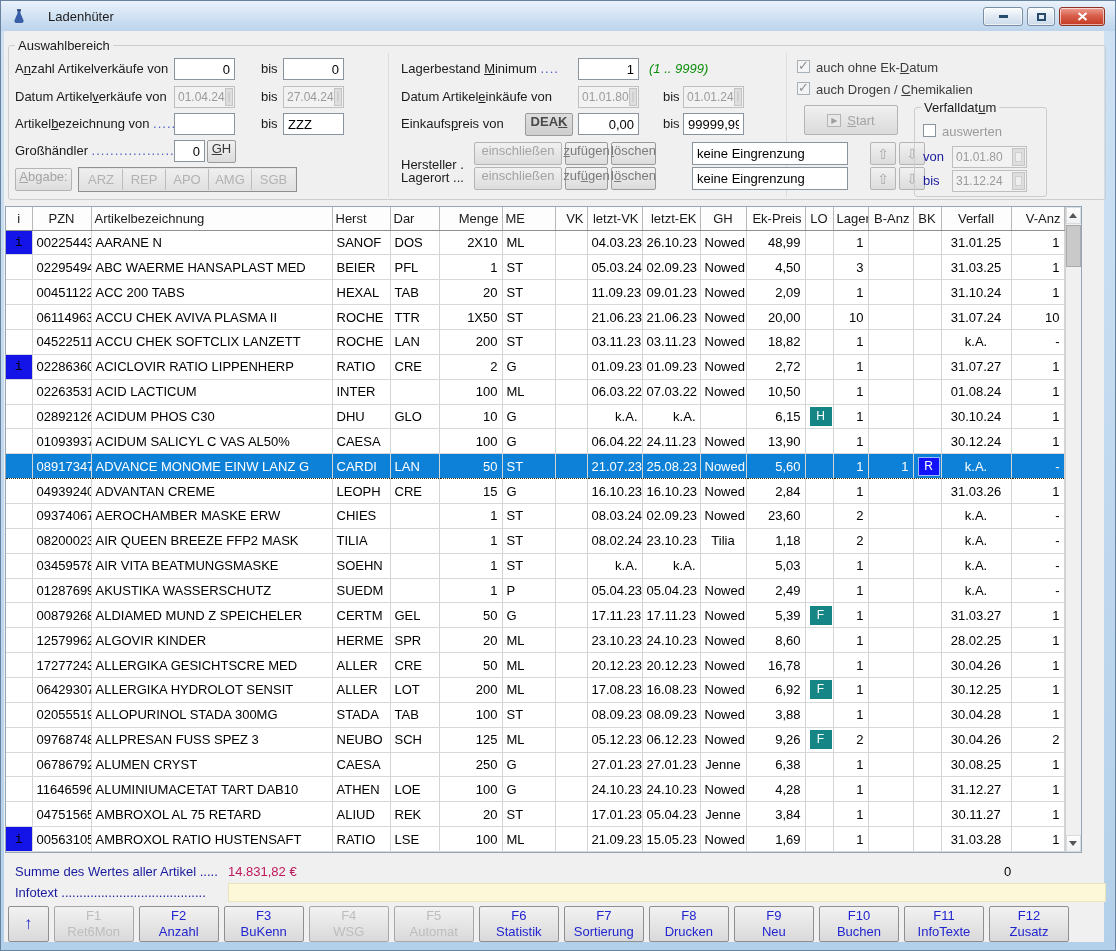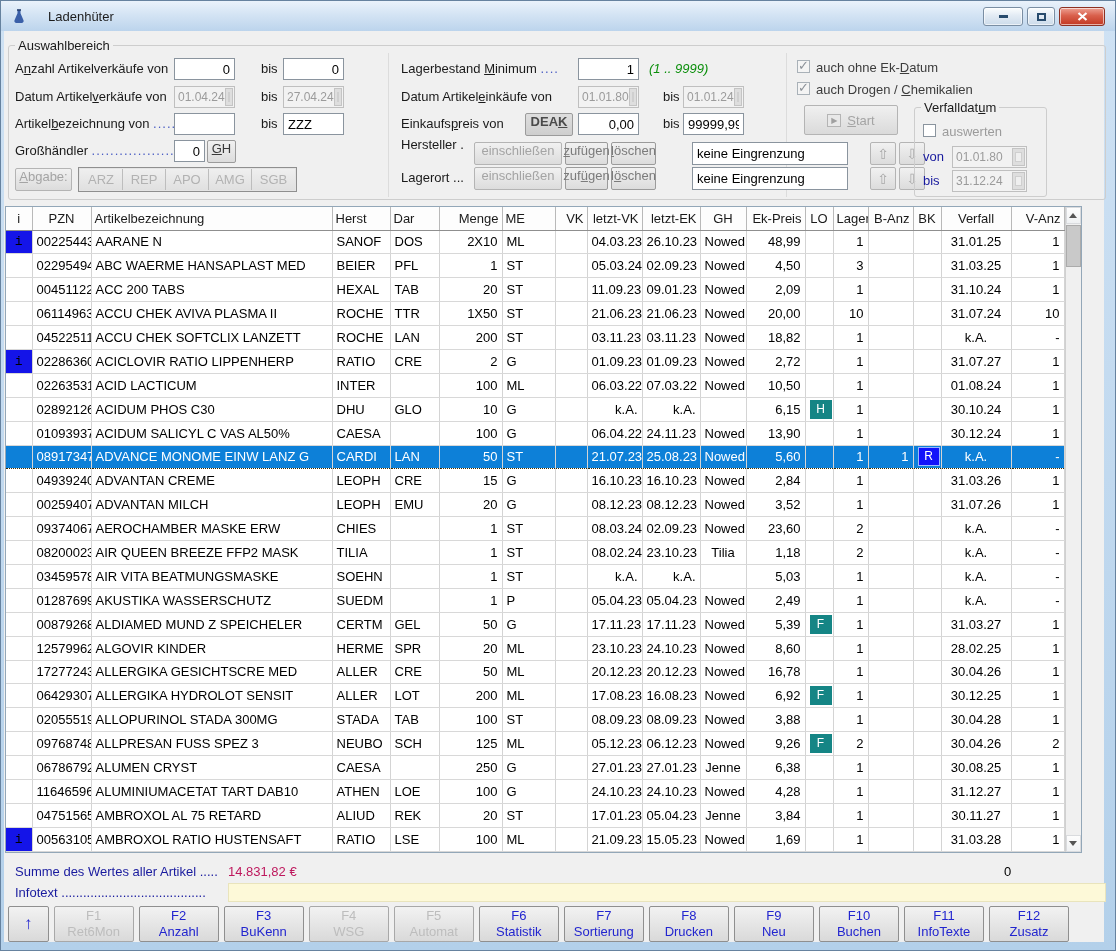--- a/index.html
+++ b/index.html
@@ -187,21 +187,21 @@
         <span class="val">01.01.24</span>
         <span class="calbtn"></span>
       </div>
 
     <span class="lbl" style="left:397px; top:83px;">Einkaufs<u>p</u>reis von</span>
     <button class="btn" style="left:521px; top:82px; width:48px; background:linear-gradient(#dedede,#cecece); font-weight:bold; color:#4a4a4a;">DEA<u>K</u></button>
     <input class="tx num" style="left: 574px; top: 82px; width: 61px;" value="0,00">
     <span class="lbl" style="left:659px; top:83px;">bis</span>
     <input class="tx num" style="left: 679px; top: 82px; width: 61px;" value="99999,99">
 
-    <span class="lbl" style="left:397px; top:104px;">Hersteller .</span>
+    <span class="lbl" style="left:397px; top:124px;">Hersteller .</span>
     <button class="btn dis" style="left:470px; top:111px; width:88px;">einschließen</button>
     <button class="btn semidis" style="left:561px; top:111px; width:43px;"><u>z</u>ufügen</button>
     <button class="btn semidis" style="left:607px; top:111px; width:45px;"><u>l</u>öschen</button>
     <div class="rofield" style="left:688px; top:111px; width:156px;">keine Eingrenzung</div>
     <button class="arrbtn" style="left:866px; top:111px;">
         <span>⇧</span>
       </button>
     <button class="arrbtn" style="left:895px; top:111px;">
         <span>⇩</span>
       </button>
@@ -506,40 +506,20 @@
               <td class="al-r">2,84</td>
               <td class="al-c"></td>
               <td class="al-r">1</td>
               <td class="al-r"></td>
               <td class="al-c"></td>
               <td class="al-c">31.03.26</td>
               <td class="al-r">1</td>
             </tr>
             <tr>
               <td class="al-c"></td>
-              <td class="al-c">00259407</td>
-              <td class="al-l">ADVANTAN MILCH</td>
-              <td class="al-l">LEOPH</td>
-              <td class="al-l">EMU</td>
-              <td class="al-r">20</td>
-              <td class="al-l">G</td>
-              <td class="al-r"></td>
-              <td class="al-r">08.12.23</td>
-              <td class="al-r">08.12.23</td>
-              <td class="al-c">Nowed</td>
-              <td class="al-r">3,52</td>
-              <td class="al-c"></td>
-              <td class="al-r">1</td>
-              <td class="al-r"></td>
-              <td class="al-c"></td>
-              <td class="al-c">31.07.26</td>
-              <td class="al-r">1</td>
-            </tr>
-            <tr>
-              <td class="al-c"></td>
               <td class="al-c">09374067</td>
               <td class="al-l">AEROCHAMBER MASKE ERW</td>
               <td class="al-l">CHIES</td>
               <td class="al-l"></td>
               <td class="al-r">1</td>
               <td class="al-l">ST</td>
               <td class="al-r"></td>
               <td class="al-r">08.03.24</td>
               <td class="al-r">02.09.23</td>
               <td class="al-c">Nowed</td>

